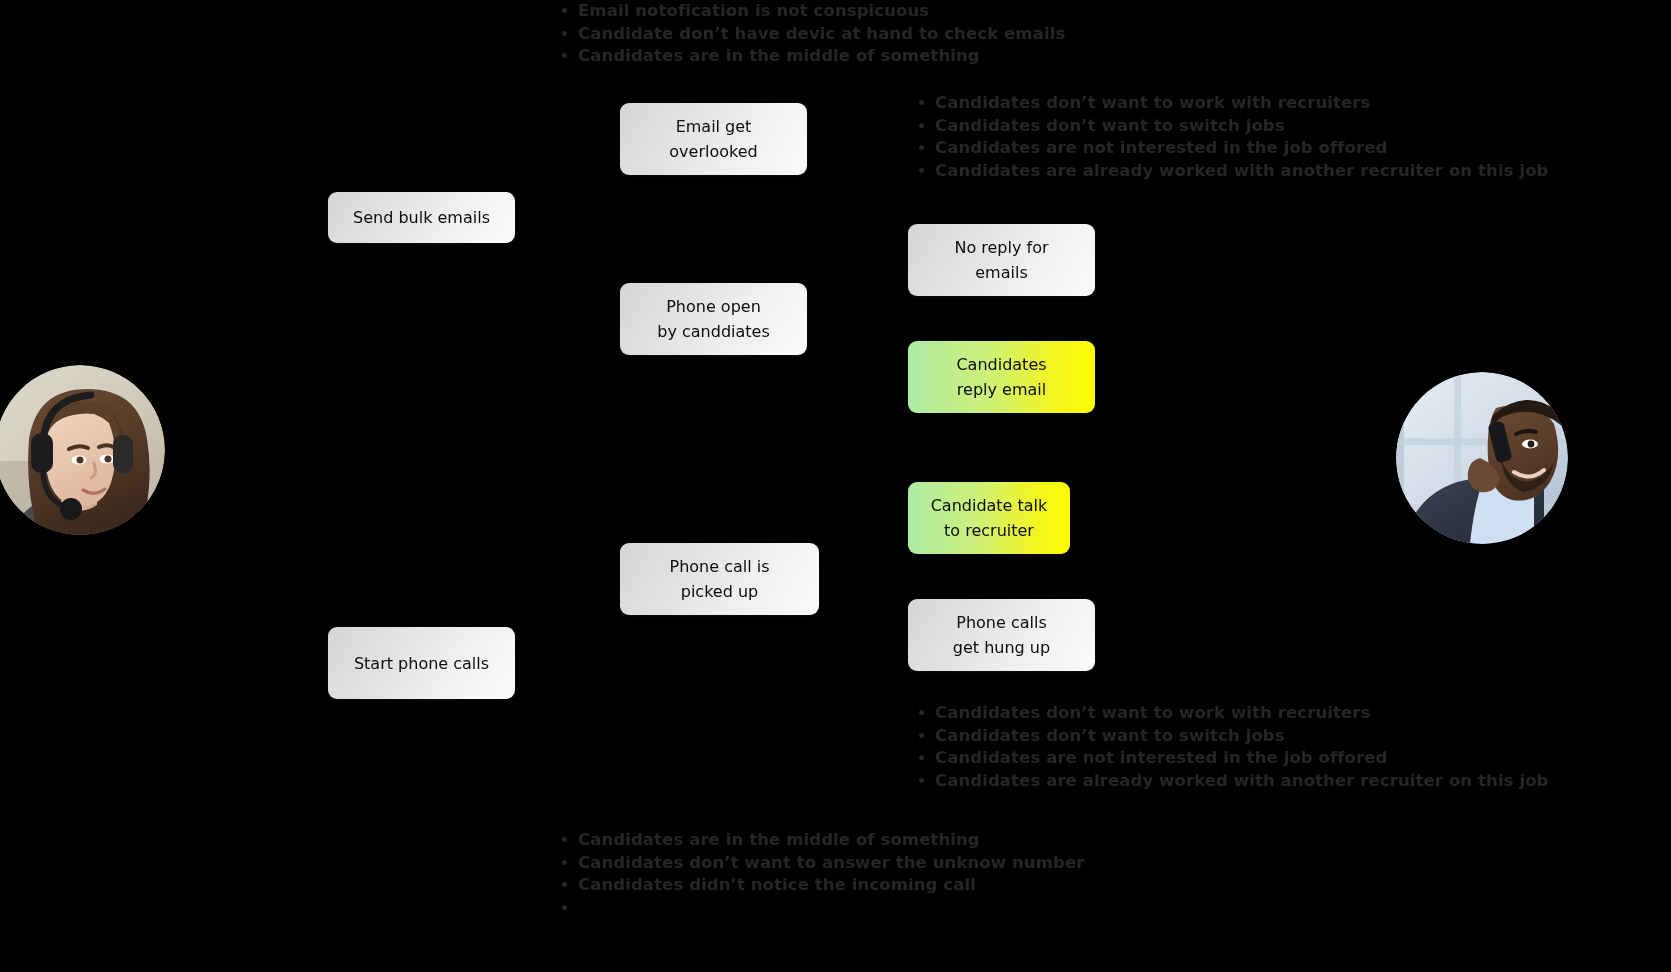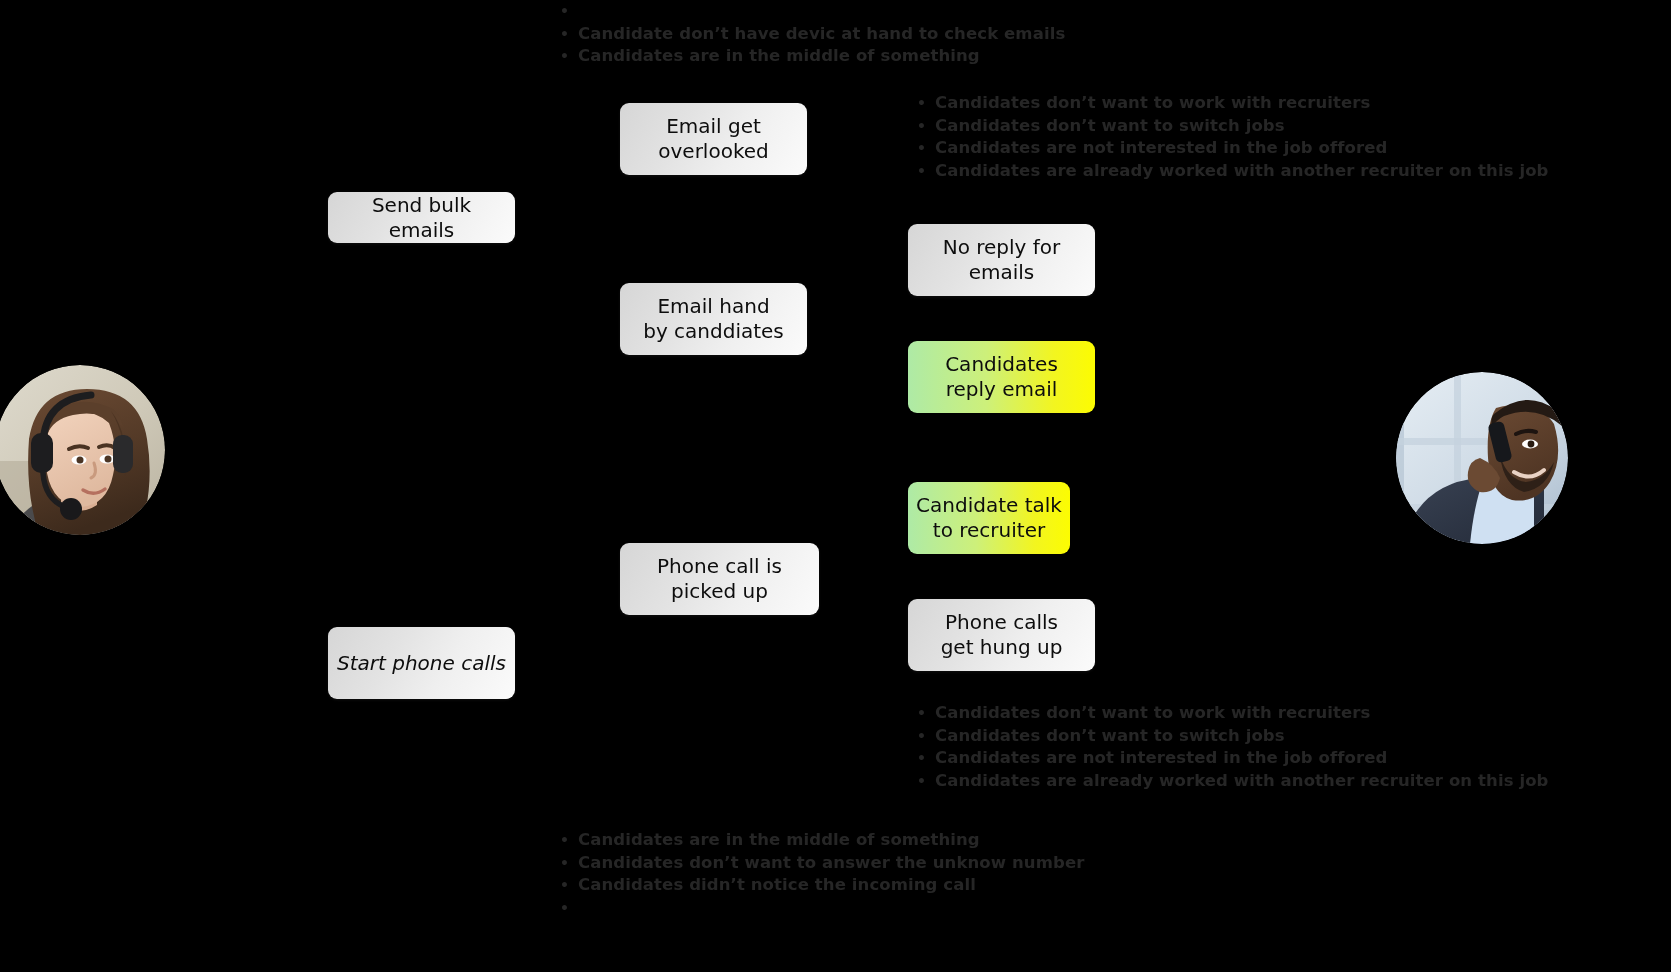--- a/index.html
+++ b/index.html
@@ -43,21 +43,21 @@
   
   .node {
     position: absolute;
     display: flex;
     align-items: center;
     justify-content: center;
     text-align: center;
     border-radius: 9px;
     color: #0d0d0d;
     font-family: "DejaVu Sans", sans-serif;
-    font-size: 20px;
+    font-size: 16px;
     line-height: 25px;
     font-weight: 400;
     padding: 20px 8px;
   }
   .node-grey {
     background: linear-gradient(120deg, #d6d6d6 0%, #e3e3e3 35%, #efefef 62%, #fbfbfb 100%);
     box-shadow: 0 1px 3px rgba(255,255,255,0.06);
   }
   .node-accent {
     background: linear-gradient(90deg, #aeeaa6 0%, #cdf07a 42%, #f2f520 78%, #fcfc02 100%);
@@ -180,20 +180,21 @@
 
         <rect x="96" y="50" width="16" height="40" rx="5" transform="rotate(-14 104 70)" fill="#16181c"></rect>
         <path d="M84 86 q14 6 20 20 q-4 16 -20 14 q-14 -6 -12 -20 q2 -12 12 -14 z" fill="#6b4a33"></path>
       </g>
     </svg>
   </div>
 
   <div class="note-group" style="left:560px; top:0px;">
     <div class="note-line">
       <span class="note-bullet">•</span>
+      <span class="note-text">Email notofication is not conspicuous</span>
     </div>
     <div class="note-line">
       <span class="note-bullet">•</span>
       <span class="note-text">Candidate don’t have devic at hand to check emails</span>
     </div>
     <div class="note-line">
       <span class="note-bullet">•</span>
       <span class="note-text">Candidates are in the middle of something</span>
     </div>
   </div>
@@ -251,31 +252,31 @@
     </div>
     <div class="note-line">
       <span class="note-bullet">•</span>
     </div>
   </div>
 
   <div class="node node-grey" style="left:328px; top:192px; width:187px; height:51px;">
     <span class="node-label">Send bulk emails</span>
   </div>
 
-  <div class="node node-grey" style="left:328px; top:627px; width:187px; height:72px;font-style:italic;">
+  <div class="node node-grey" style="left:328px; top:627px; width:187px; height:72px;">
     <span class="node-label">Start phone calls</span>
   </div>
 
   <div class="node node-grey" style="left:620px; top:103px; width:187px; height:72px;">
     <span class="node-label" style="white-space:pre-line;">Email get
 overlooked</span>
   </div>
 
   <div class="node node-grey" style="left:620px; top:283px; width:187px; height:72px;">
-    <span class="node-label" style="white-space:pre-line;">Email hand
+    <span class="node-label" style="white-space:pre-line;">Phone open
 by canddiates</span>
   </div>
 
   <div class="node node-grey" style="left:620px; top:543px; width:199px; height:72px;">
     <span class="node-label" style="white-space:pre-line;">Phone call is
 picked up</span>
   </div>
 
 
   <div class="node node-grey" style="left:908px; top:224px; width:187px; height:72px;">

